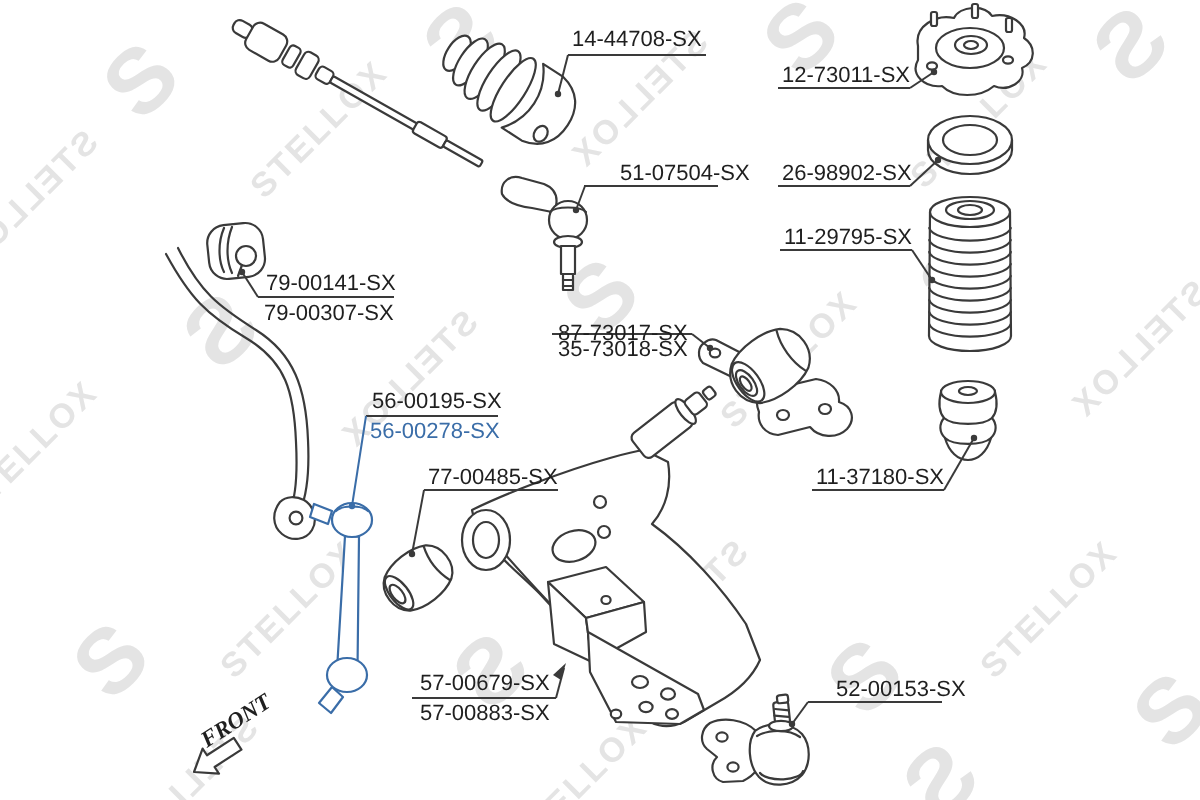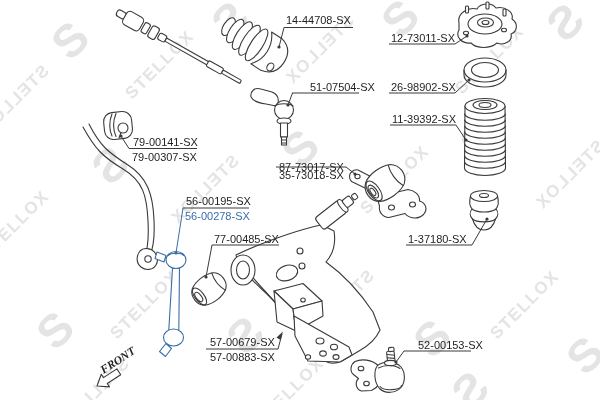--- a/index.html
+++ b/index.html
@@ -266,22 +266,22 @@
       <path class="pt" d="M0,0 L10,-7.5 L10,-3.5 L26,-3.5 L26,3.5 L10,3.5 L10,7.5 Z"></path>
       <text id="front-text" x="12" y="-6.5">FRONT</text>
     </g>
   </svg>
 
   <div id="labels-layer">
     <div class="plabel" style="left:286px;top:14px">14-44708-SX</div>
     <div class="plabel" style="left:310px;top:81px">51-07504-SX</div>
     <div class="plabel" style="left:391px;top:32px">12-73011-SX</div>
     <div class="plabel" style="left:391px;top:81px">26-98902-SX</div>
-    <div class="plabel" style="left:392px;top:113px">11-39392-SX</div>
-    <div class="plabel" style="left:408px;top:233px">1-37180-SX</div>
+    <div class="plabel" style="left:392px;top:113px">11-29795-SX</div>
+    <div class="plabel" style="left:408px;top:233px">11-37180-SX</div>
     <div class="plabel" style="left:133px;top:136px">79-00141-SX</div>
     <div class="plabel" style="left:132px;top:151px">79-00307-SX</div>
     <div class="plabel" style="left:279px;top:161px">87-73017-SX</div>
     <div class="plabel" style="left:279px;top:169px">35-73018-SX</div>
     <div class="plabel" style="left:186px;top:195px">56-00195-SX</div>
     <div class="plabel plabel-hl" style="left:185px;top:210px">56-00278-SX</div>
     <div class="plabel" style="left:214px;top:233px">77-00485-SX</div>
     <div class="plabel" style="left:210px;top:336px">57-00679-SX</div>
     <div class="plabel" style="left:210px;top:351px">57-00883-SX</div>
     <div class="plabel" style="left:418px;top:339px">52-00153-SX</div>

